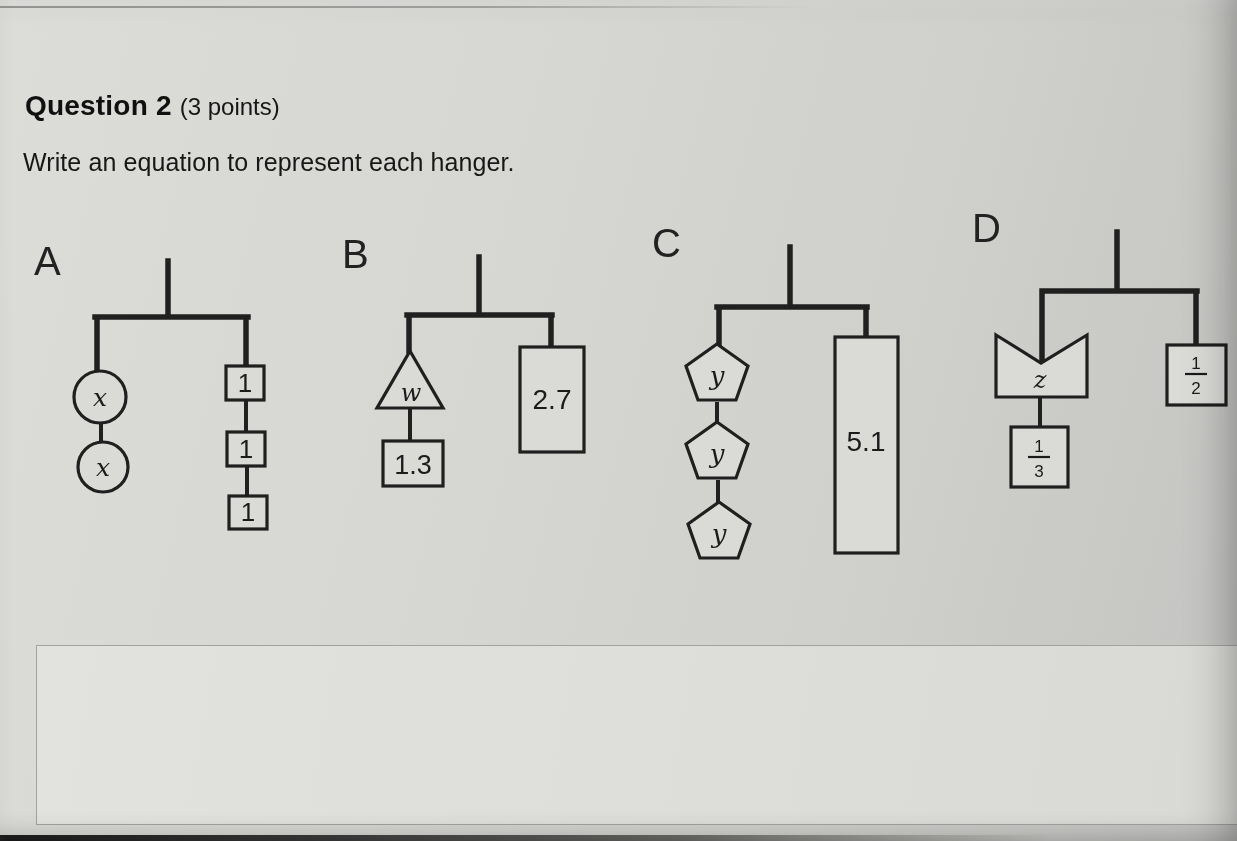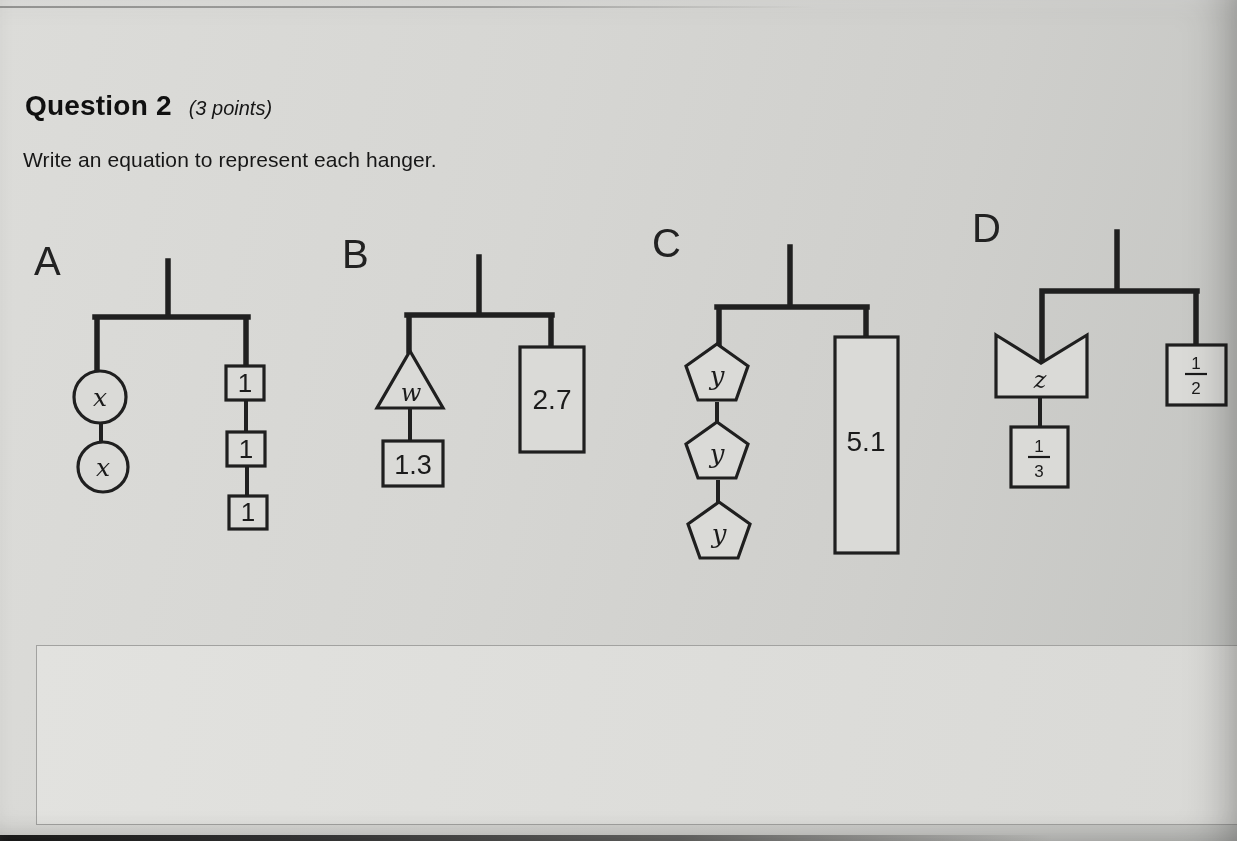--- a/index.html
+++ b/index.html
@@ -17,23 +17,23 @@
     background:linear-gradient(to right,#8d8d8b 0%,#9a9a98 60%,rgba(150,150,148,0) 100%);
   }
   .bottom-edge{
     position:absolute;bottom:0;left:0;width:100%;height:6px;
     background:linear-gradient(to right,#1d1d1d 0%,#3a3a3a 25%,#6b6b69 55%,rgba(110,110,108,0) 85%);
   }
   .question-line{
     position:absolute;left:25px;top:90px;white-space:nowrap;
   }
   .q-bold{font-size:28px;font-weight:bold;color:#101010;letter-spacing:.2px;text-align:right;}
-  .q-points{font-size:20px;font-weight:normal;color:#161616;margin-left:17px;font-style:italic;}
+  .q-points{font-size:24px;font-weight:normal;color:#161616;margin-left:8px;}
   .prompt{
-    position:absolute;left:23px;top:148px;font-size:21px;color:#171717;
+    position:absolute;left:23px;top:148px;font-size:25px;color:#171717;
     letter-spacing:.1px;
   }
   svg text{font-family:"Liberation Sans",sans-serif;fill:#1b1b1b;}
   svg .var{font-family:"DejaVu Serif",serif;font-style:italic;}
   svg .hanger-label{font-size:40px;fill:#222;}
   .rod{stroke:#202020;stroke-width:5.5;fill:none;stroke-linecap:square;}
   .connector{stroke:#202020;stroke-width:4;fill:none;}
   .shape{stroke:#1f1f1f;stroke-width:3.2;fill:#dadad7;}
   .fracbar{stroke:#1b1b1b;stroke-width:2.2;}
   .answer-box{

